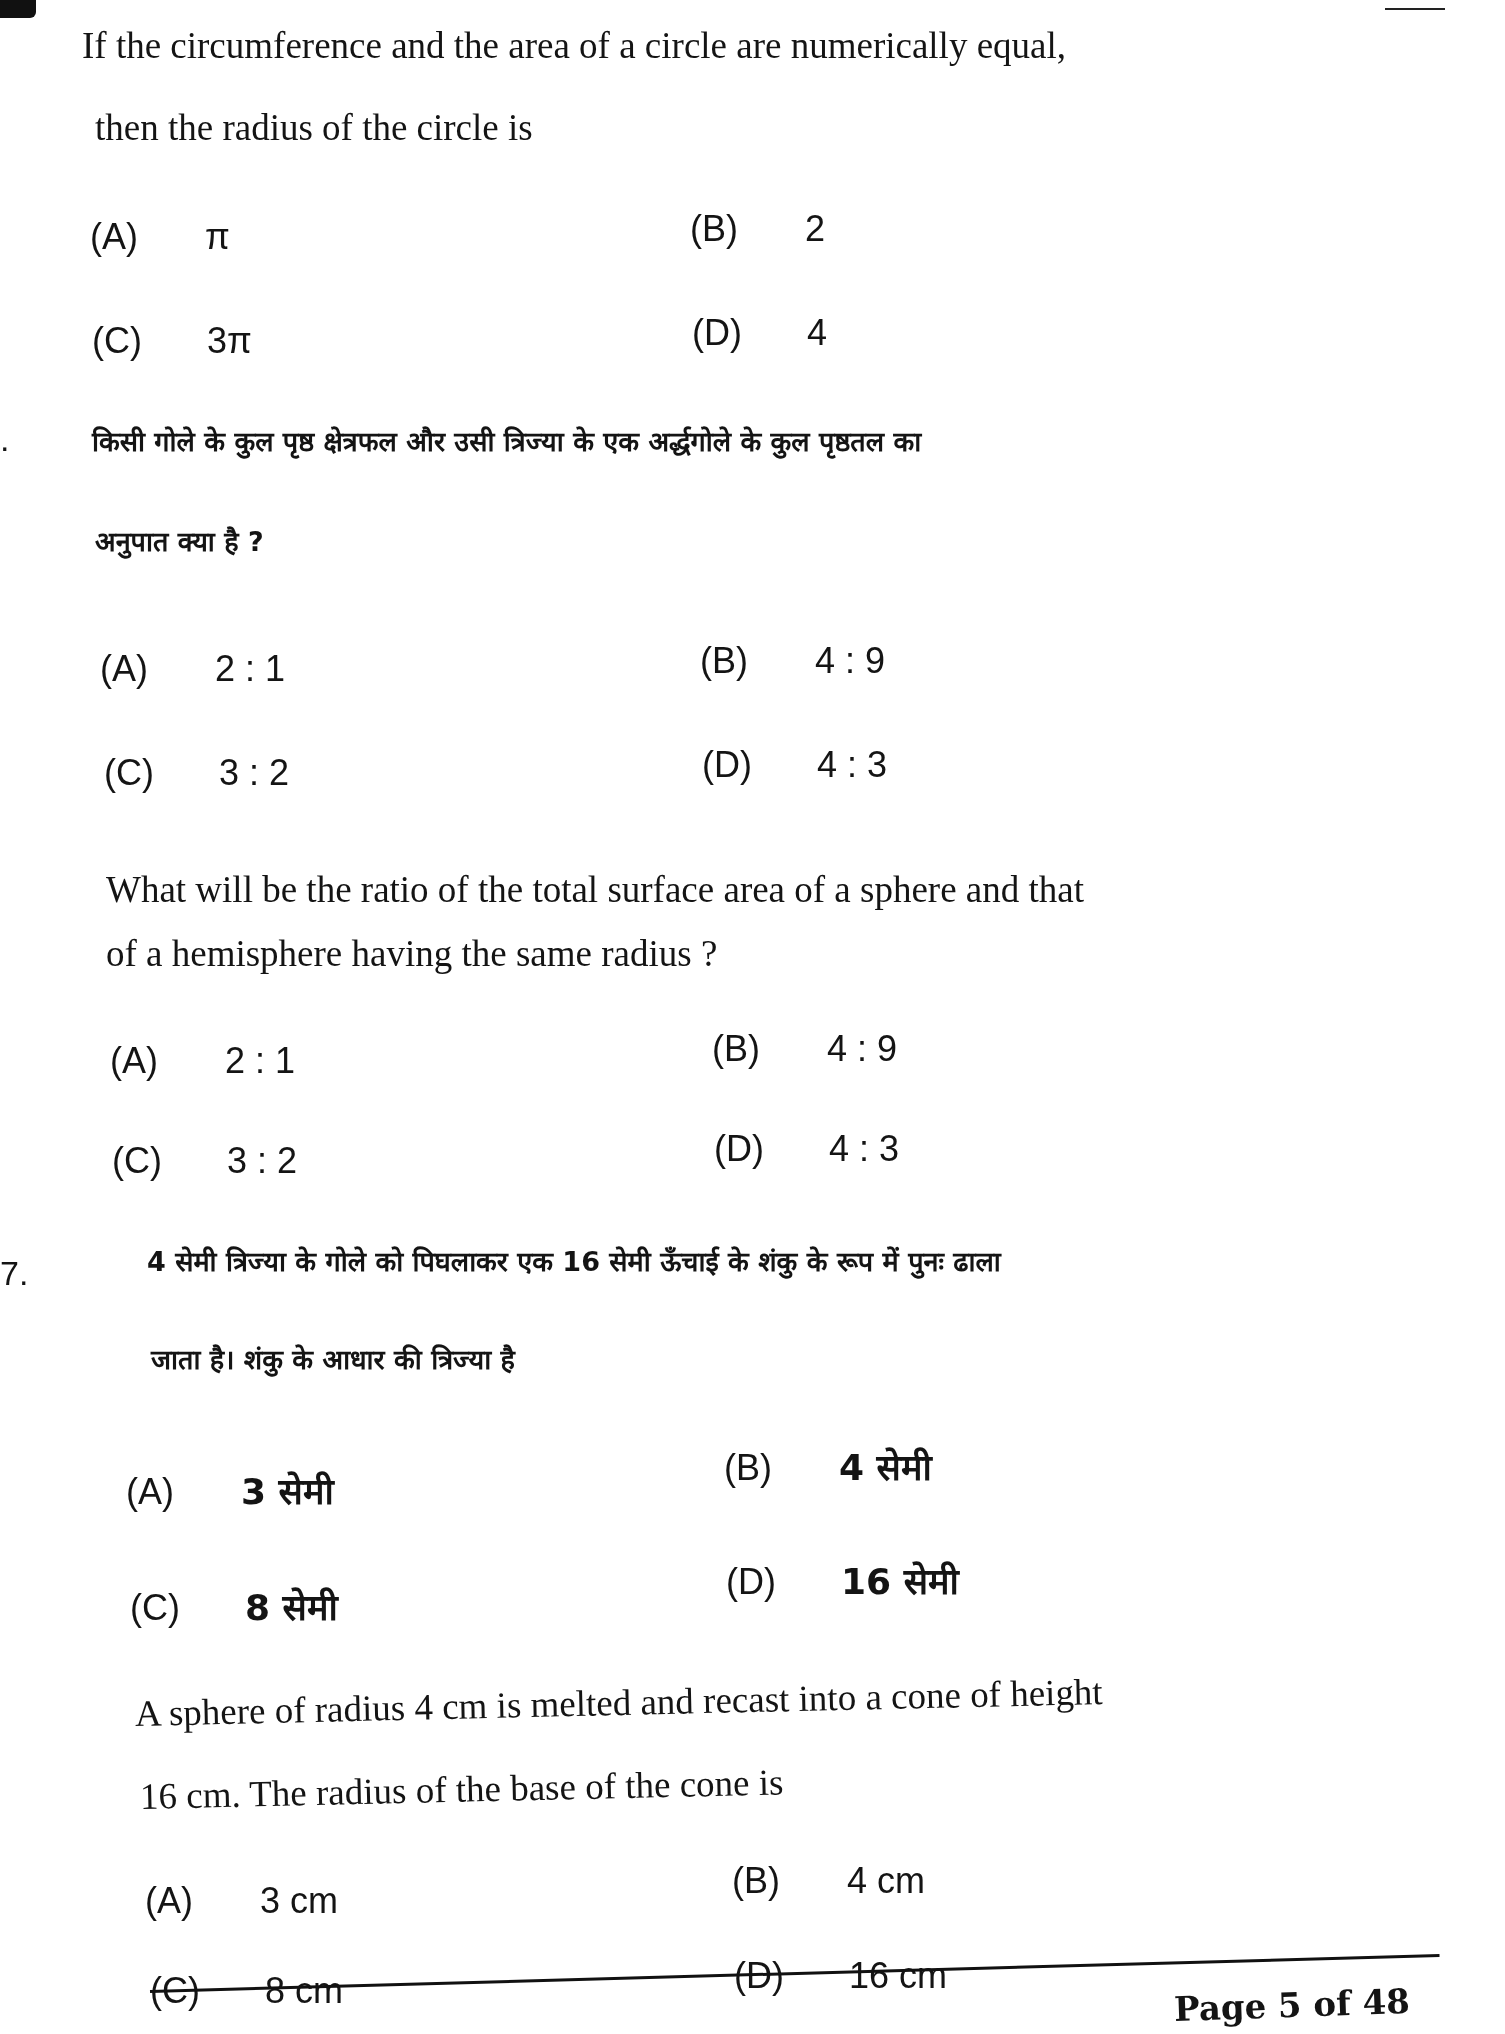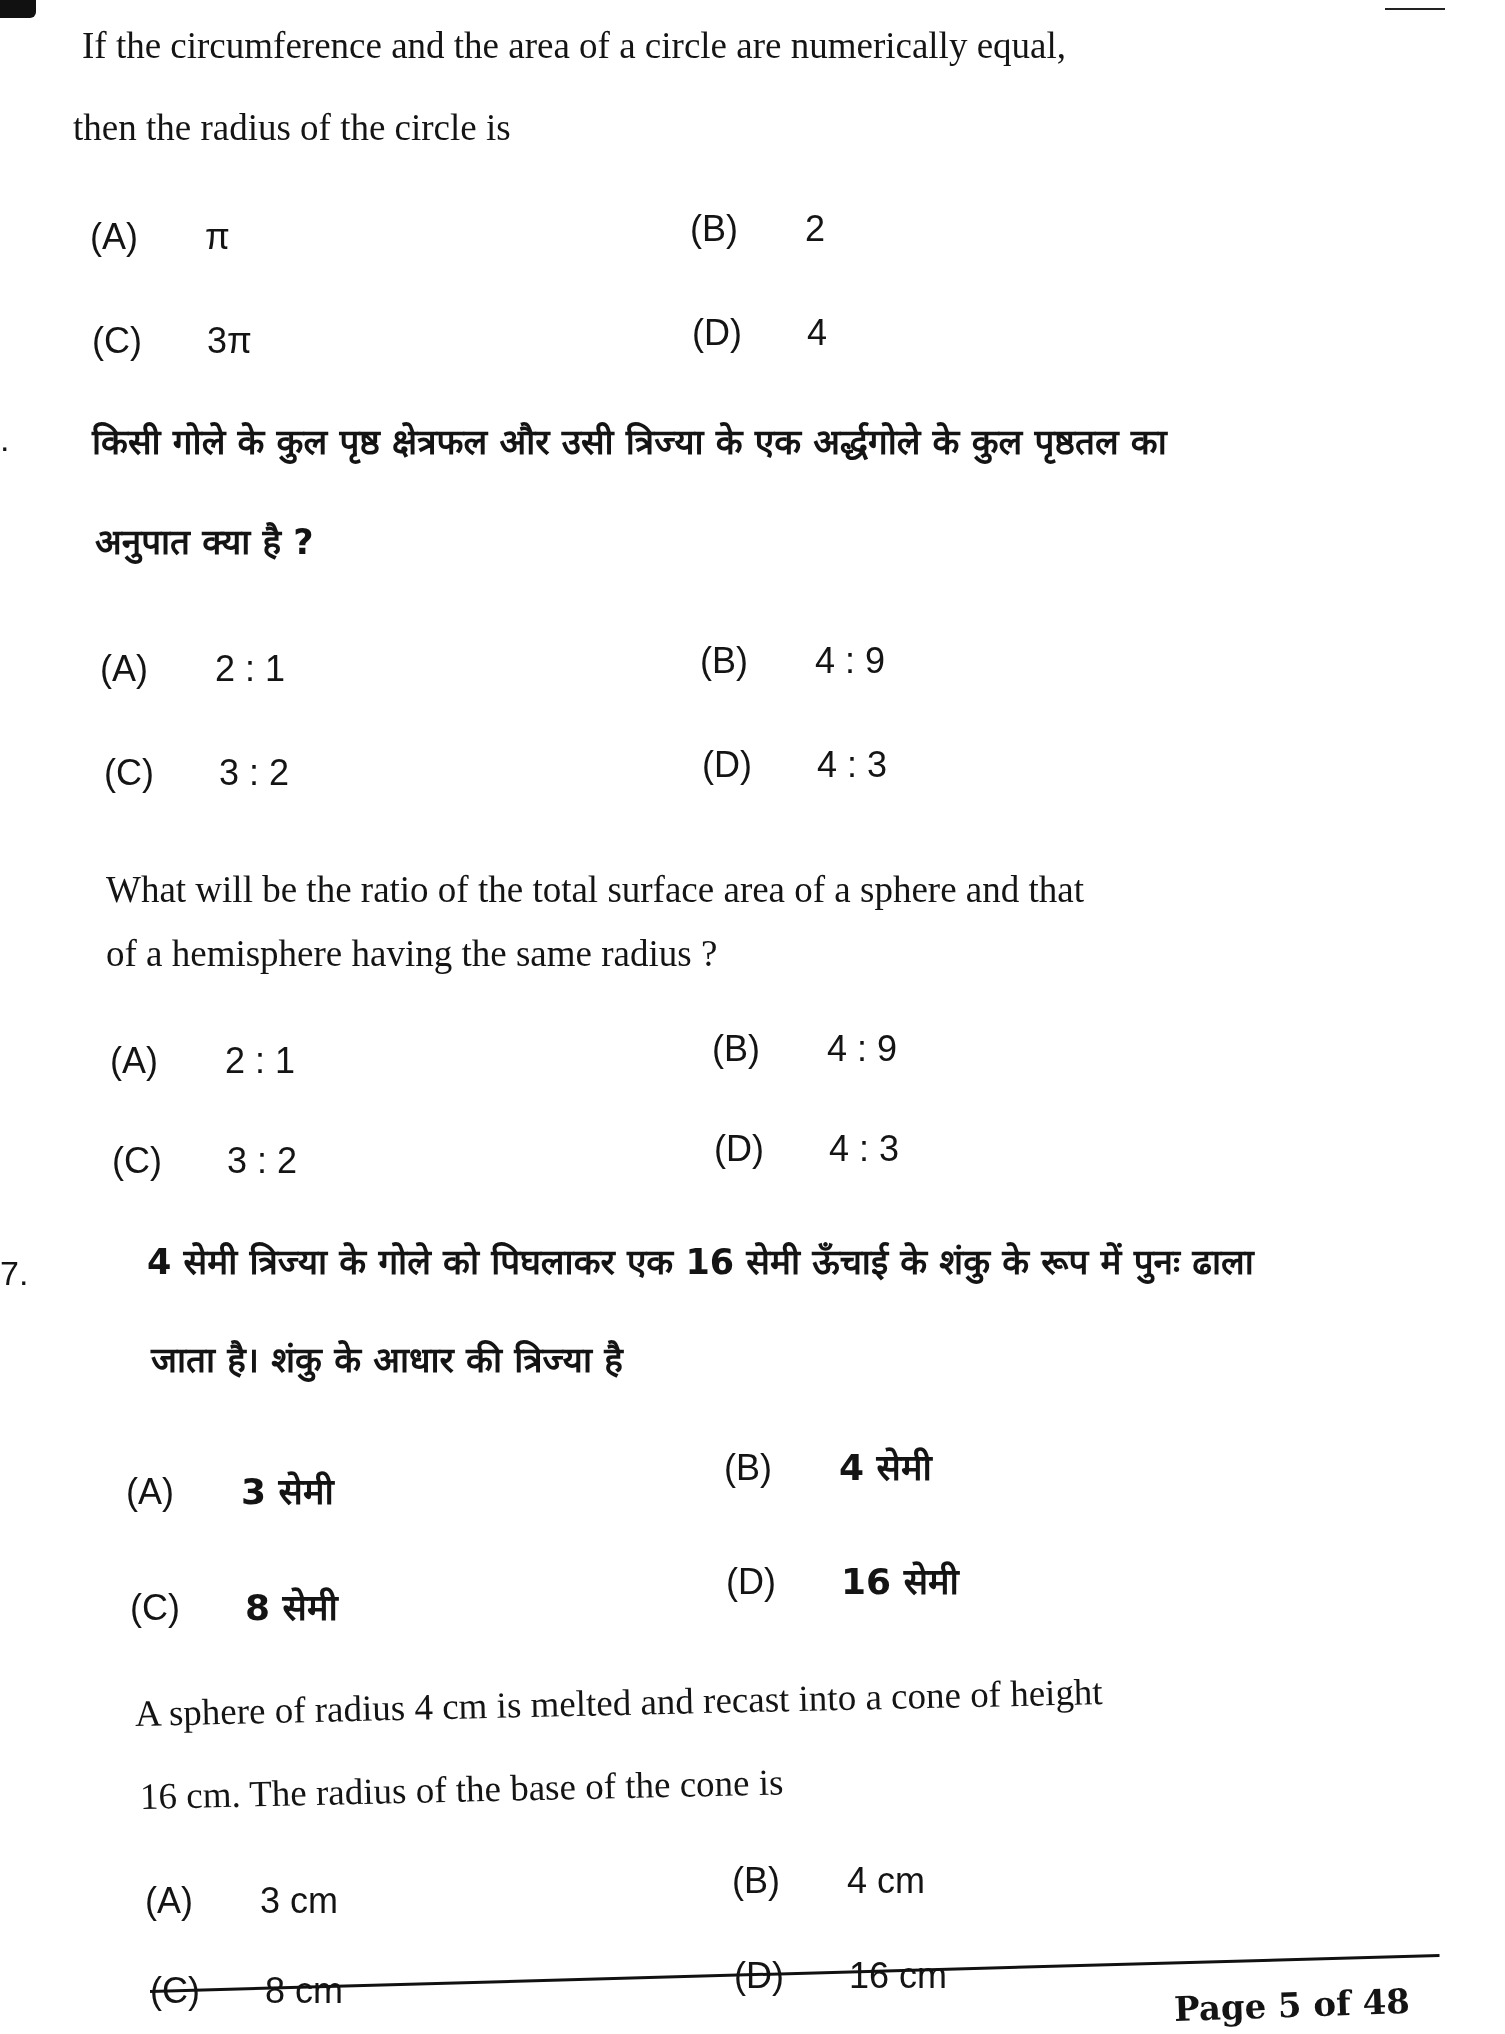--- a/index.html
+++ b/index.html
@@ -17,21 +17,21 @@
     border-bottom: 2px solid #222;
   }
   .qnum {
     position: absolute; font-family: "Liberation Sans", sans-serif; font-size: 34px;
   }
   .stem {
     position: absolute; font-size: 37px; line-height: 84px; white-space: nowrap;
     font-family: "Liberation Serif", serif; font-weight: 500;
   }
   .stem.hi {
-    font-family: "DejaVu Sans", "Liberation Sans", sans-serif; font-size: 35px; font-weight: bold;
+    font-family: "DejaVu Sans", "Liberation Sans", sans-serif; font-size: 27px; font-weight: bold;
   }
   .opt {
     position: absolute; font-family: "Liberation Sans", sans-serif; font-size: 36px;
     display: flex; align-items: baseline; white-space: nowrap;
   }
   .opt .lbl { width: 115px; display: inline-block; }
   .opt .val { display: inline-block; }
   .opt .val.hi { font-family: "DejaVu Sans", sans-serif; font-weight: bold; }
   .footer-rule {
     position: absolute; left: 150px; top: 1990px; width: 1290px; height: 0;
@@ -45,21 +45,21 @@
   }
 </style>
 </head>
 <body>
 
 <div class="corner-mark"></div>
 <div class="top-bracket"></div>
 
 <section>
   <div class="stem" style="left:82px; top:4px;">If the circumference and the area of a circle are numerically equal,</div>
-  <div class="stem" style="left:73px; top:86px;">then the radius of the circle is</div>
+  <div class="stem" style="left:95px; top:86px;">then the radius of the circle is</div>
   <div class="opt" style="left:90px; top:216px;">
     <span class="lbl">(A)</span>
     <span class="val">π</span>
   </div>
   <div class="opt" style="left:690px; top:208px;">
     <span class="lbl">(B)</span>
     <span class="val">2</span>
   </div>
   <div class="opt" style="left:92px; top:320px;">
     <span class="lbl">(C)</span>

